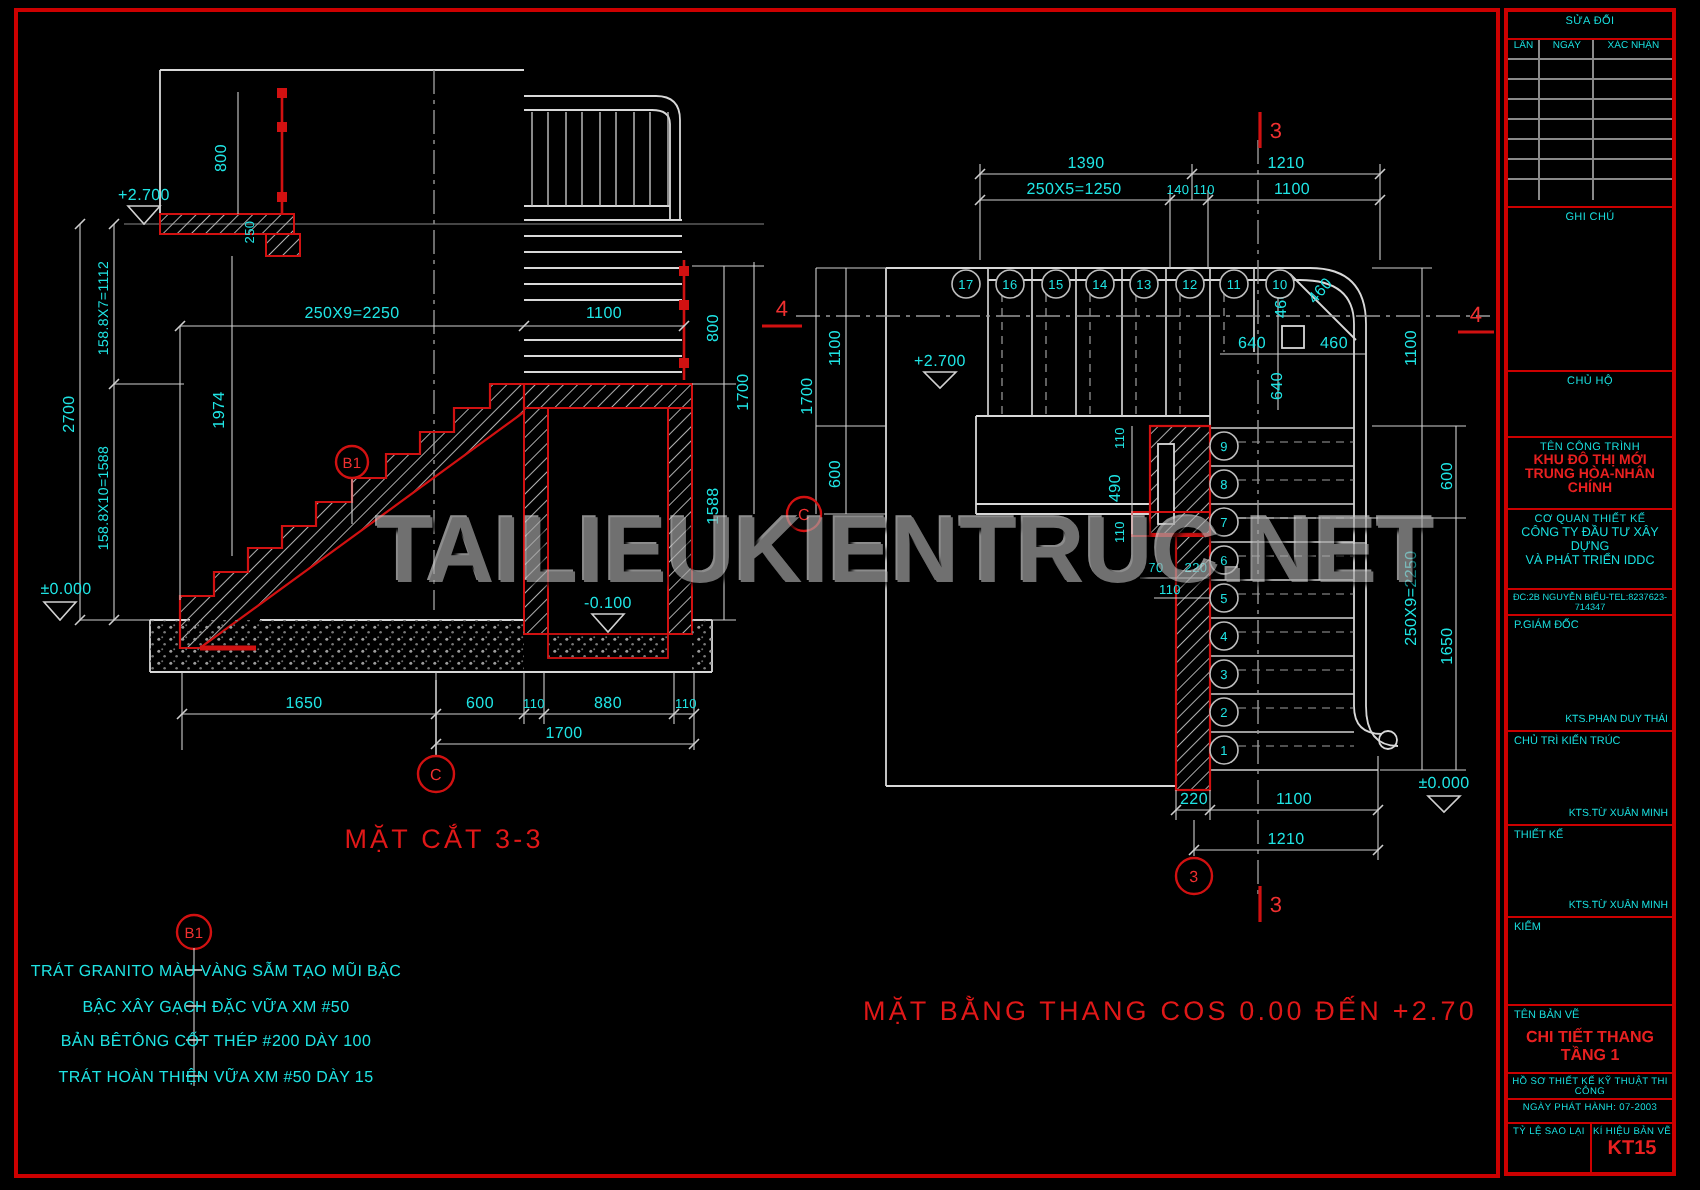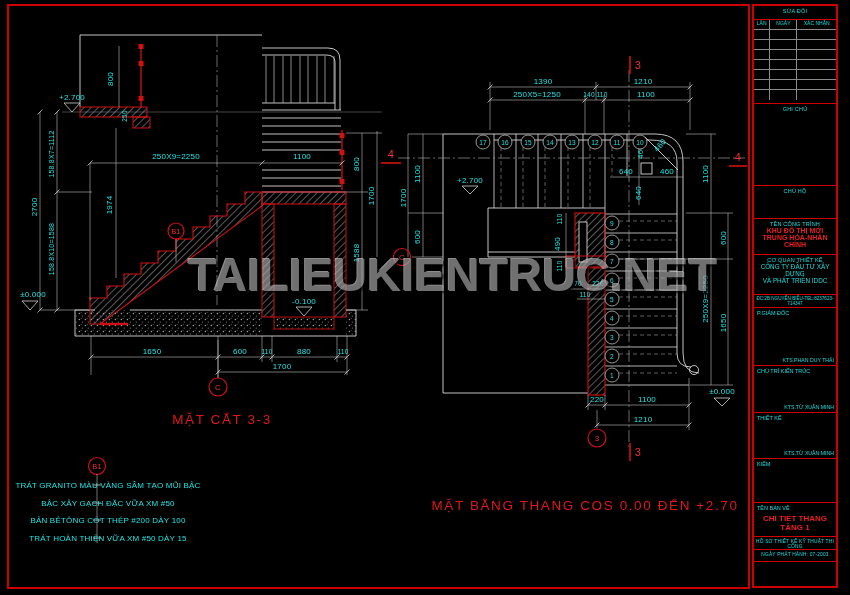--- a/index.html
+++ b/index.html
@@ -489,15 +489,24 @@
   <div class="row" style="height:34px;">
     <div class="lbl-left">TÊN BẢN VẼ</div>
     <div class="redbig" style="font-size:8px;margin-top:3px;">CHI TIẾT THANG TẦNG 1</div>
   </div>
   <div class="row" style="height:13px;">
     <div class="lbl" style="font-size:4.8px;">HỒ SƠ THIẾT KẾ KỸ THUẬT THI CÔNG</div>
   </div>
   <div class="row" style="height:12px;">
     <div class="lbl" style="font-size:4.8px;">NGÀY PHÁT HÀNH: 07-2003</div>
   </div>
+  <div class="row" style="height:25px;border-bottom:none;display:flex;">
+    <div style="width:42px;border-right:1.4px solid #c00;box-sizing:border-box;">
+      <div class="lbl" style="font-size:4.8px;">TỶ LỆ SAO LẠI</div>
+    </div>
+    <div style="flex:1;">
+      <div class="lbl" style="font-size:4.8px;">KÍ HIỆU BẢN VẼ</div>
+      <div class="redbig" style="font-size:10px;">KT15</div>
+    </div>
+  </div>
 </div>
 
 </div>
 
 </body></html>

